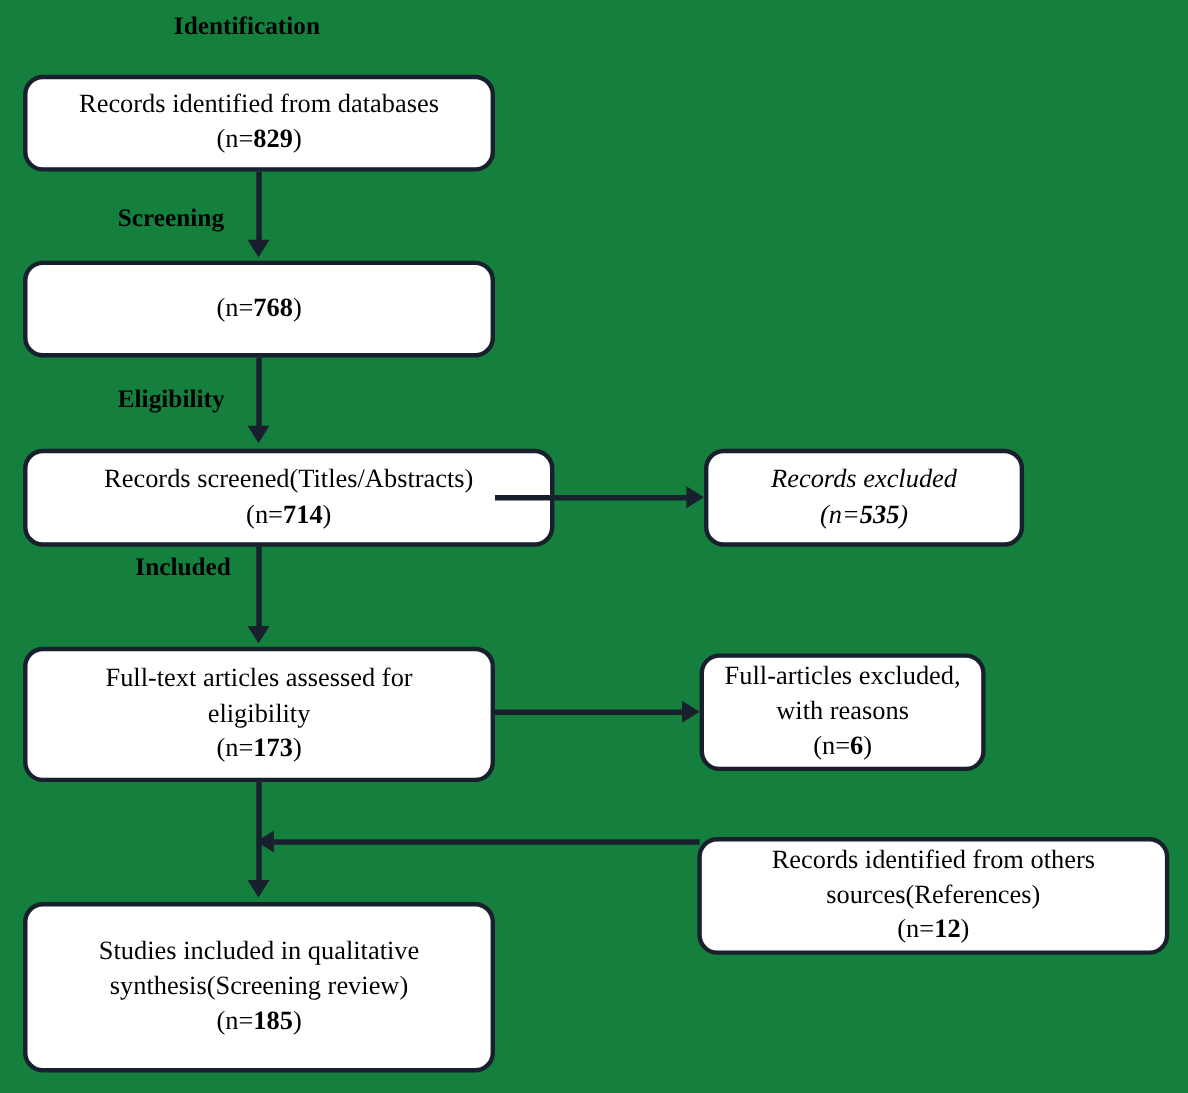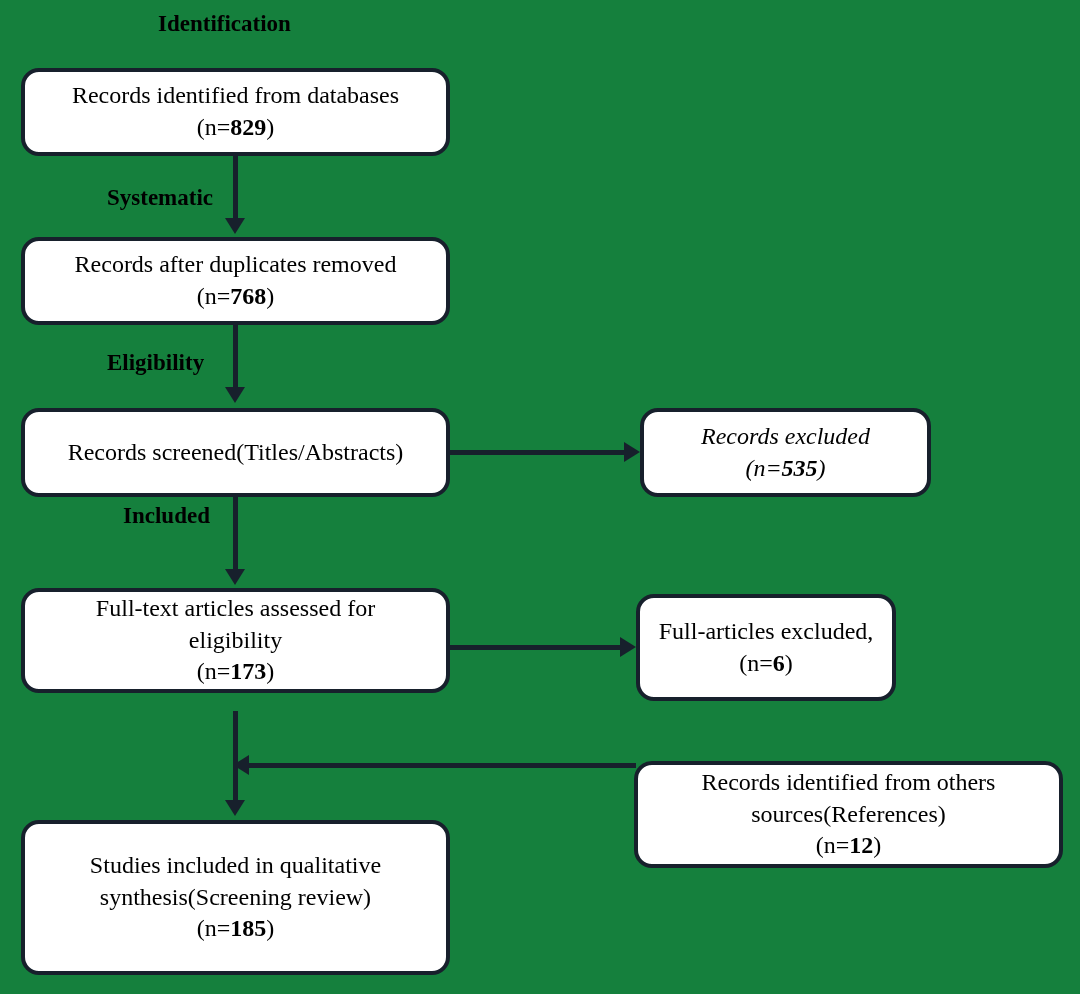--- a/index.html
+++ b/index.html
@@ -78,69 +78,70 @@
   <div class="node" style="left:21px; top:68px; width:429px; height:88px;">
     <div>
       <span class="line">Records identified from databases</span>
       <span class="line"><span>(n=</span><b>829</b><span>)</span></span>
     </div>
   </div>
 
   <div class="connector v-line" style="left:233px; top:156px; height:66px;"></div>
   <div class="arrow-down" style="left:225px; top:218px;"></div>
 
-  <div class="stage-label" style="left:107px; top:185px;">Systematic</div>
+  <div class="stage-label" style="left:107px; top:185px;">Screening</div>
 
   <div class="node" style="left:21px; top:237px; width:429px; height:88px;">
     <div>
-      <span class="line">Records after duplicates removed</span>
       <span class="line"><span>(n=</span><b>768</b><span>)</span></span>
     </div>
   </div>
 
   <div class="connector v-line" style="left:233px; top:325px; height:66px;"></div>
   <div class="arrow-down" style="left:225px; top:387px;"></div>
 
   <div class="stage-label" style="left:107px; top:350px;">Eligibility</div>
 
-  <div class="node" style="left:21px; top:408px; width:429px; height:89px;">
+  <div class="node" style="left:21px; top:408px; width:483px; height:89px;">
     <div>
       <span class="line">Records screened(Titles/Abstracts)</span>
+      <span class="line"><span>(n=</span><b>714</b><span>)</span></span>
     </div>
   </div>
 
   <div class="connector h-line" style="left:450px; top:450px; width:176px;"></div>
   <div class="arrow-right" style="left:624px; top:442px;"></div>
 
   <div class="node" style="left:640px; top:408px; width:291px; height:89px;font-style:italic;">
     <div>
       <span class="line">Records excluded</span>
       <span class="line"><span>(n=</span><b>535</b><span>)</span></span>
     </div>
   </div>
 
   <div class="connector v-line" style="left:233px; top:497px; height:76px;"></div>
   <div class="arrow-down" style="left:225px; top:569px;"></div>
 
   <div class="stage-label" style="left:123px; top:503px;">Included</div>
 
-  <div class="node" style="left:21px; top:588px; width:429px; height:105px;text-align:center;">
+  <div class="node" style="left:21px; top:588px; width:429px; height:123px;text-align:center;">
     <div>
       <span class="line">Full-text articles assessed for</span>
       <span class="line">eligibility</span>
       <span class="line"><span>(n=</span><b>173</b><span>)</span></span>
     </div>
   </div>
 
   <div class="connector h-line" style="left:450px; top:645px; width:172px;"></div>
   <div class="arrow-right" style="left:620px; top:637px;"></div>
 
   <div class="node" style="left:636px; top:594px; width:260px; height:107px;">
     <div>
       <span class="line">Full-articles excluded,</span>
+      <span class="line">with reasons</span>
       <span class="line"><span>(n=</span><b>6</b><span>)</span></span>
     </div>
   </div>
 
   <div class="node" style="left:634px; top:713px; width:429px; height:107px;margin-top:48px;">
     <div>
       <span class="line">Records identified from others</span>
       <span class="line">sources(References)</span>
       <span class="line"><span>(n=</span><b>12</b><span>)</span></span>
     </div>

